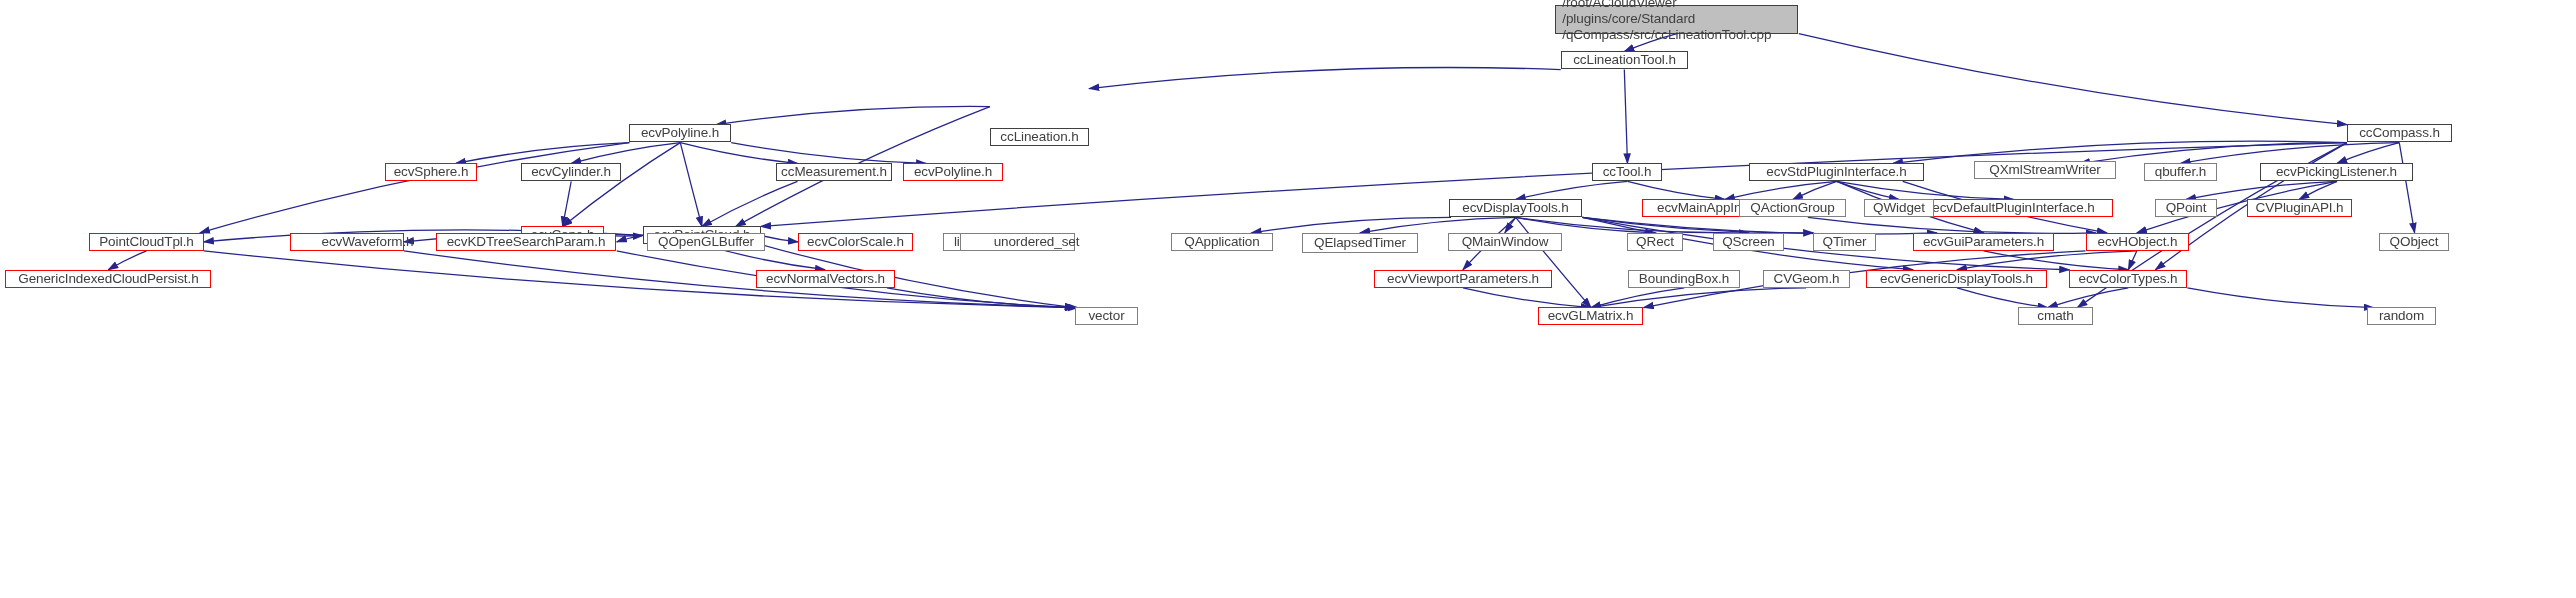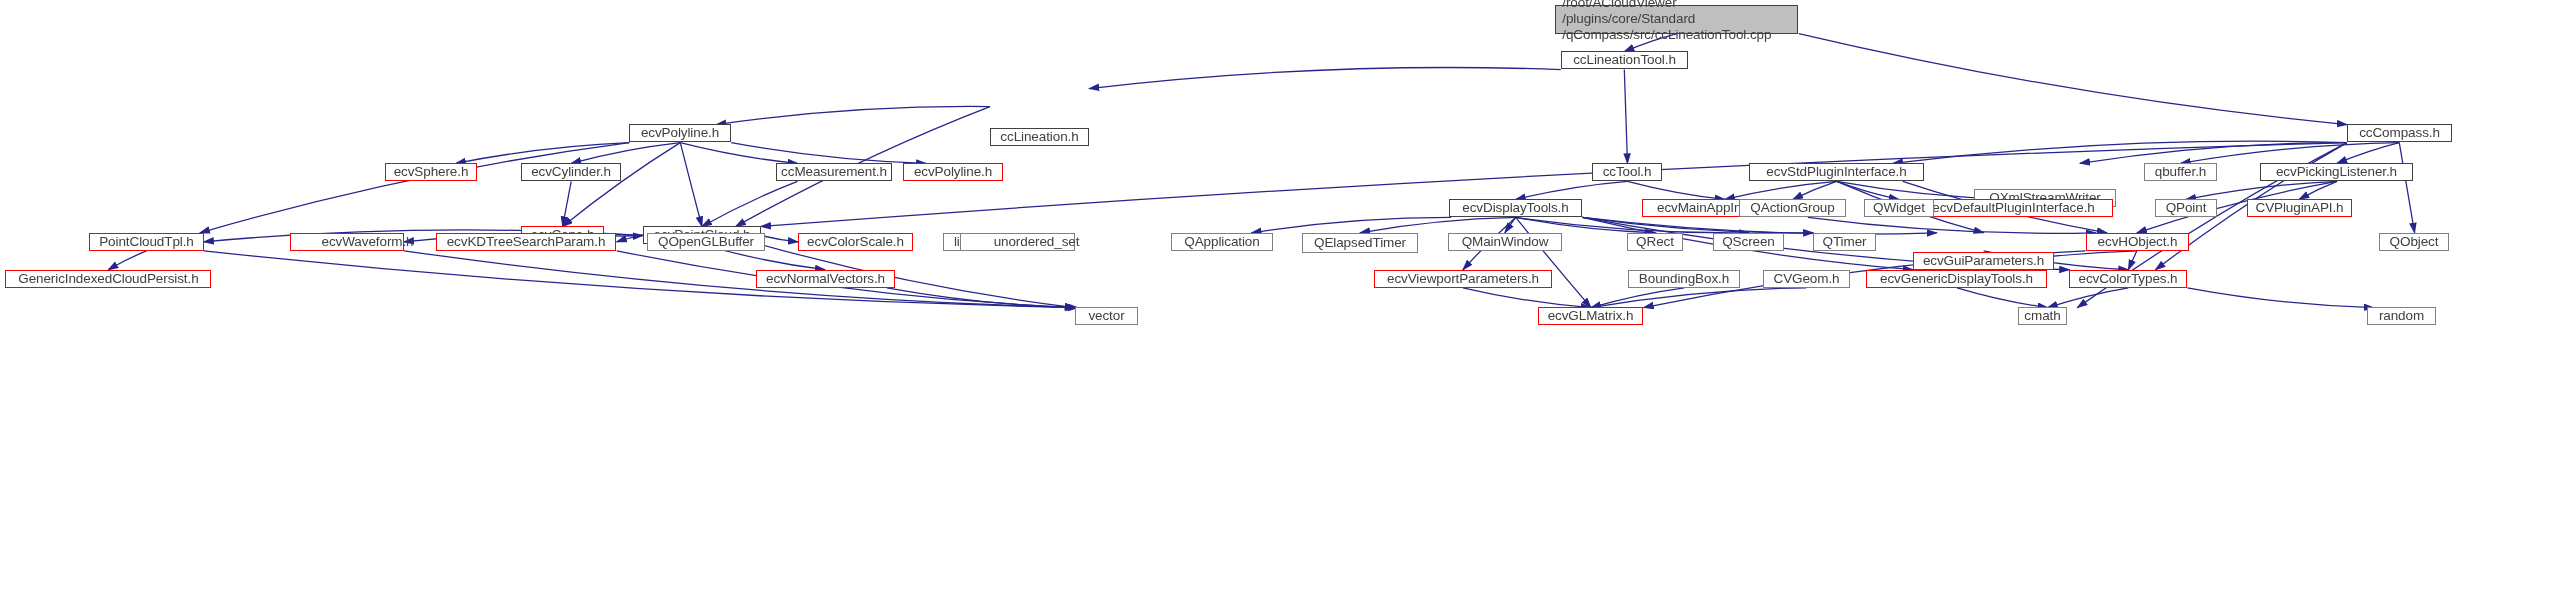--- a/index.html
+++ b/index.html
@@ -127,21 +127,21 @@
       <div class="node black" style="left: 1561px; top: 51px; width: 127px; height: 18px;">ccLineationTool.h</div>
       <div class="node black" style="left: 990px; top: 88px; width: 99px; height: 18px; margin-top: 40px;">ccLineation.h</div>
       <div class="node black" style="left: 2347px; top: 124px; width: 105px; height: 18px;">ccCompass.h</div>
       <div class="node black" style="left: 629px; top: 124px; width: 102px; height: 18px;">ecvPolyline.h</div>
       <div class="node red" style="left: 385px; top: 163px; width: 92px; height: 18px;">ecvSphere.h</div>
       <div class="node black" style="left: 521px; top: 163px; width: 100px; height: 18px;">ecvCylinder.h</div>
       <div class="node black" style="left: 768px; top: 163px; width: 116px; height: 18px; margin-left: 8px;">ccMeasurement.h</div>
       <div class="node red" style="left: 903px; top: 163px; width: 100px; height: 18px;">ecvPolyline.h</div>
       <div class="node black" style="left: 1592px; top: 163px; width: 70px; height: 18px;">ccTool.h</div>
       <div class="node black" style="left: 1749px; top: 163px; width: 175px; height: 18px;">ecvStdPluginInterface.h</div>
-      <div class="node grey" style="left: 1974px; top: 161px; width: 142px; height: 18px; margin-top: 28px;">QXmlStreamWriter</div>
+      <div class="node grey" style="left: 1974px; top: 161px; width: 142px; height: 18px;">QXmlStreamWriter</div>
       <div class="node grey" style="left: 2144px; top: 163px; width: 73px; height: 18px;">qbuffer.h</div>
       <div class="node black" style="left: 2260px; top: 163px; width: 153px; height: 18px;">ecvPickingListener.h</div>
       <div class="node black" style="left: 1449px; top: 199px; width: 133px; height: 18px;">ecvDisplayTools.h</div>
       <div class="node red" style="left: 1642px; top: 199px; width: 166px; height: 18px;">ecvMainAppInterface.h</div>
       <div class="node red" style="left: 1914px; top: 199px; width: 199px; height: 18px;">ecvDefaultPluginInterface.h</div>
       <div class="node grey" style="left: 1739px; top: 199px; width: 107px; height: 18px;">QActionGroup</div>
       <div class="node grey" style="left: 1864px; top: 199px; width: 70px; height: 18px;">QWidget</div>
       <div class="node grey" style="left: 2155px; top: 199px; width: 62px; height: 18px; text-align: right;">QPoint</div>
       <div class="node red" style="left: 2247px; top: 199px; width: 105px; height: 18px;">CVPluginAPI.h</div>
       <div class="node red" style="left: 521px; top: 226px; width: 83px; height: 18px;">ecvCone.h</div>
@@ -152,29 +152,29 @@
       <div class="node grey" style="left: 647px; top: 233px; width: 118px; height: 18px;">QOpenGLBuffer</div>
       <div class="node red" style="left: 798px; top: 233px; width: 115px; height: 18px;">ecvColorScale.h</div>
       <div class="node grey" style="left: 943px; top: 233px; width: 38px; height: 18px;">list</div>
       <div class="node grey" style="left: 960px; top: 233px; width: 115px; height: 18px; padding-left: 38px;">unordered_set</div>
       <div class="node grey" style="left: 1171px; top: 233px; width: 102px; height: 18px;">QApplication</div>
       <div class="node grey" style="left: 1302px; top: 233px; width: 116px; height: 20px;">QElapsedTimer</div>
       <div class="node grey" style="left: 1448px; top: 233px; width: 114px; height: 18px;">QMainWindow</div>
       <div class="node grey" style="left: 1627px; top: 233px; width: 56px; height: 18px;">QRect</div>
       <div class="node grey" style="left: 1713px; top: 233px; width: 71px; height: 18px;">QScreen</div>
       <div class="node grey" style="left: 1813px; top: 233px; width: 63px; height: 18px;">QTimer</div>
-      <div class="node red" style="left: 1913px; top: 233px; width: 141px; height: 18px; margin-top: 19px;">ecvGuiParameters.h</div>
+      <div class="node red" style="left: 1913px; top: 233px; width: 141px; height: 18px;">ecvGuiParameters.h</div>
       <div class="node red" style="left: 2086px; top: 233px; width: 103px; height: 18px;">ecvHObject.h</div>
       <div class="node grey" style="left: 2379px; top: 233px; width: 70px; height: 18px;">QObject</div>
       <div class="node red" style="left: 5.4px; top: 270px; width: 206px; height: 18px;">GenericIndexedCloudPersist.h</div>
       <div class="node red" style="left: 756px; top: 270px; width: 139px; height: 18px;">ecvNormalVectors.h</div>
       <div class="node red" style="left: 1374px; top: 270px; width: 178px; height: 18px;">ecvViewportParameters.h</div>
       <div class="node grey" style="left: 1628px; top: 270px; width: 112px; height: 18px;">BoundingBox.h</div>
       <div class="node grey" style="left: 1763px; top: 270px; width: 87px; height: 18px;">CVGeom.h</div>
       <div class="node red" style="left: 1866px; top: 270px; width: 181px; height: 18px;">ecvGenericDisplayTools.h</div>
       <div class="node red" style="left: 2069px; top: 270px; width: 118px; height: 18px;">ecvColorTypes.h</div>
       <div class="node grey" style="left: 1075px; top: 307px; width: 63px; height: 18px;">vector</div>
       <div class="node red" style="left: 1538px; top: 307px; width: 105px; height: 18px;">ecvGLMatrix.h</div>
-      <div class="node grey" style="left: 2018px; top: 307px; width: 49px; height: 18px;">cmath</div>
+      <div class="node grey" style="left: 2018px; top: 307px; width: 75px; height: 18px;">cmath</div>
       <div class="node grey" style="left: 2367px; top: 307px; width: 69px; height: 18px;">random</div>
     </div>
 </div>
 
 
 </body></html>

